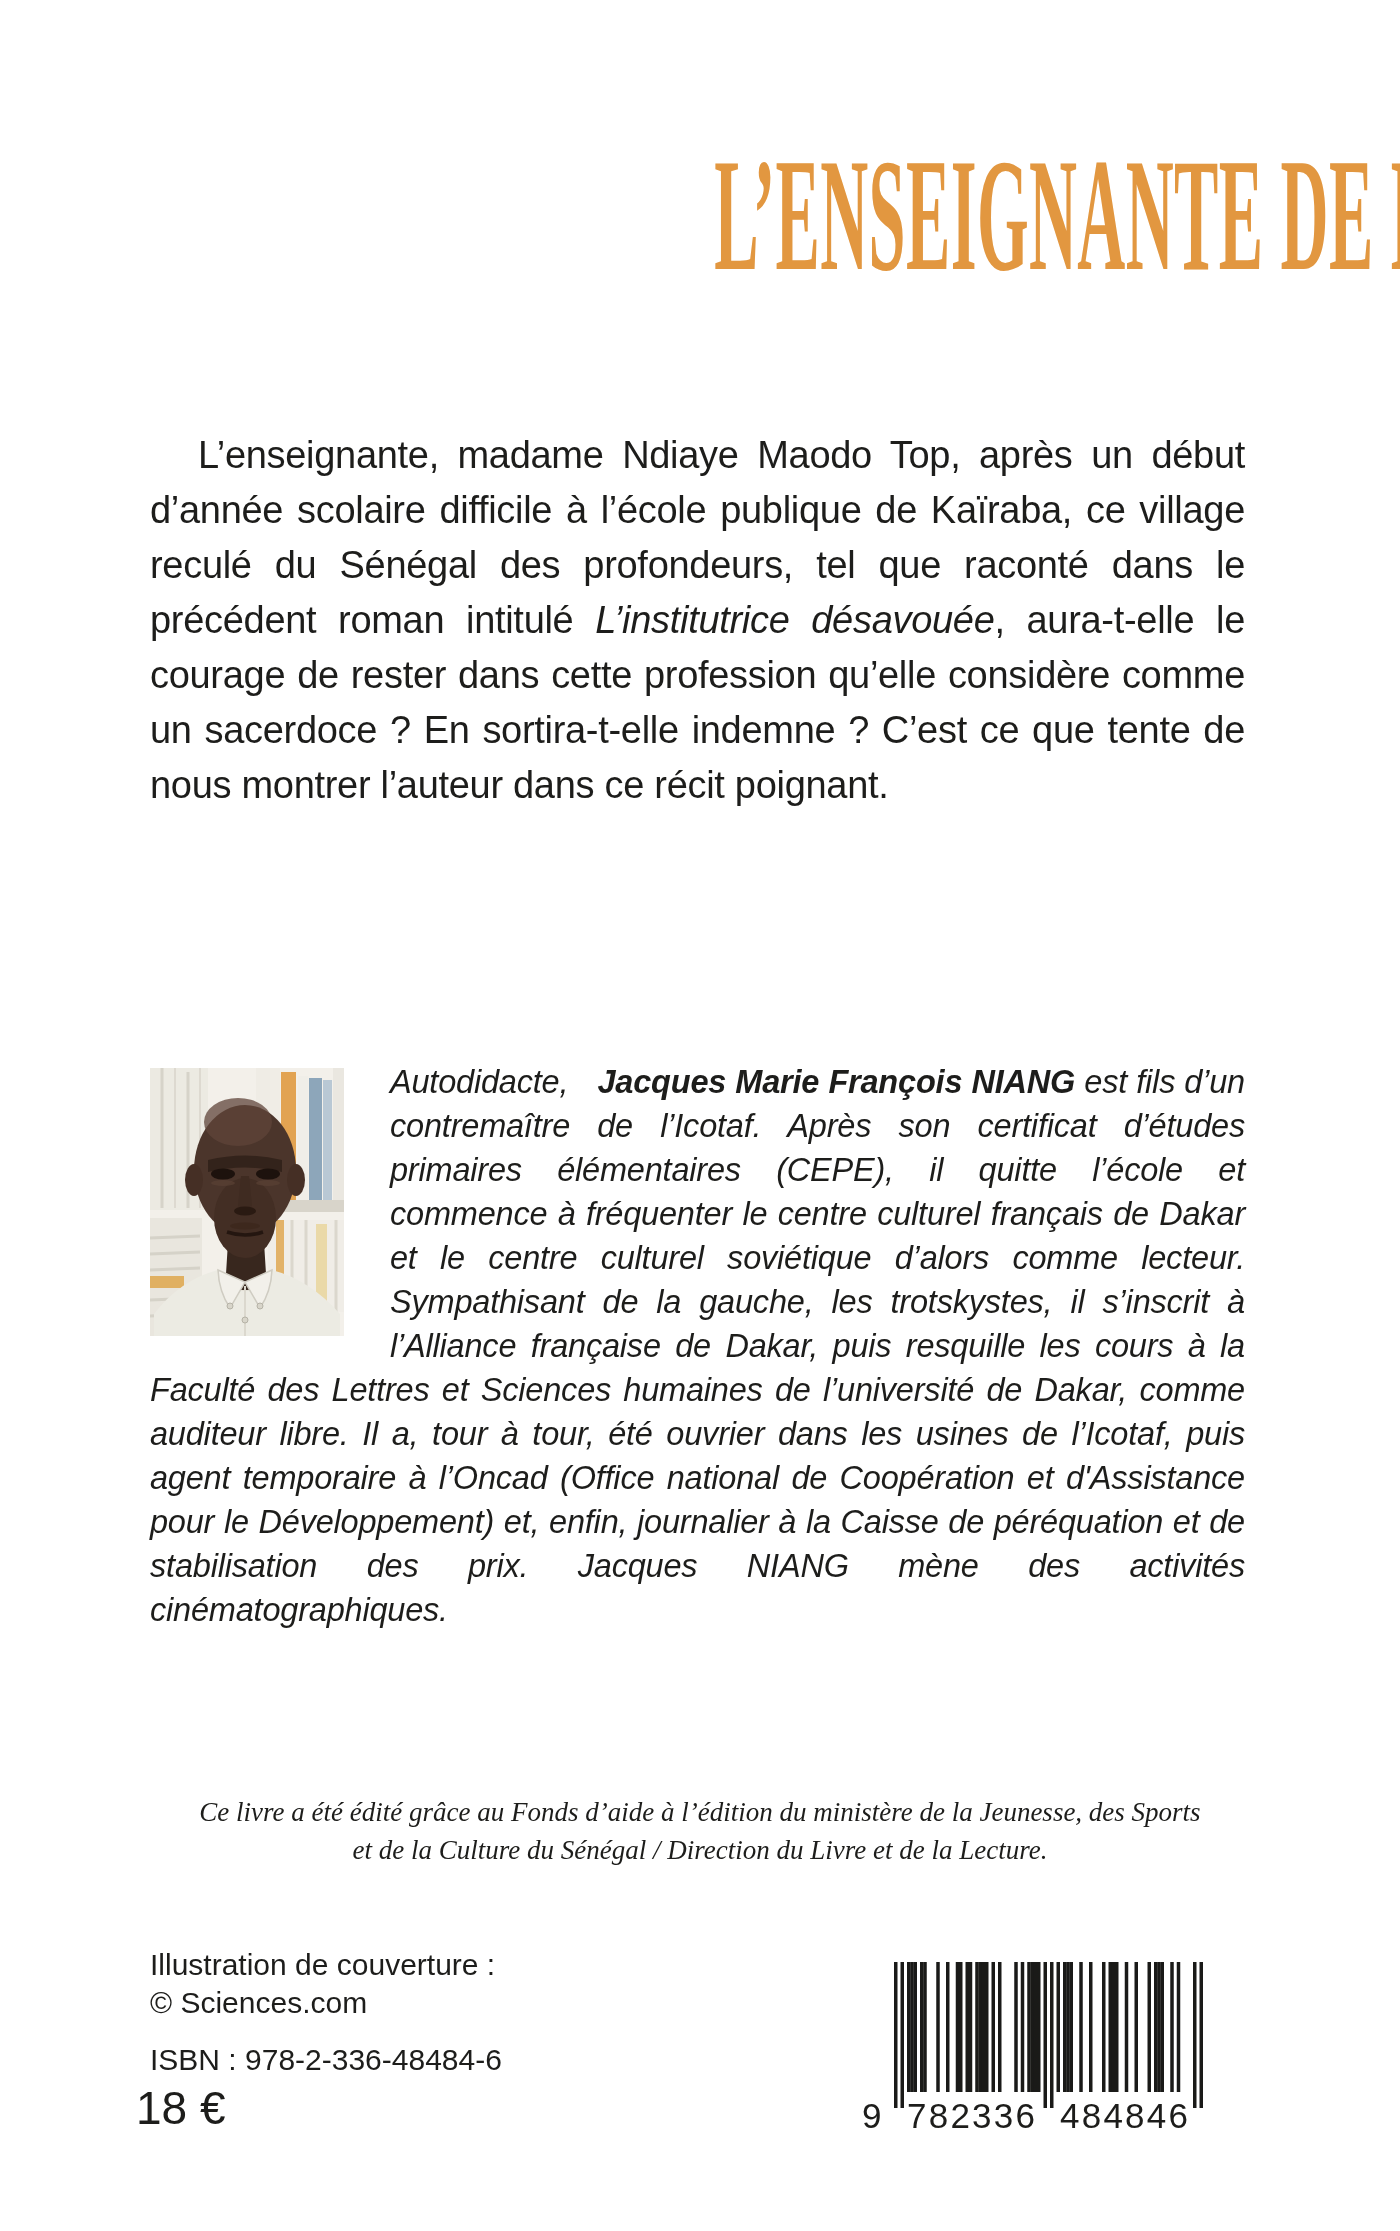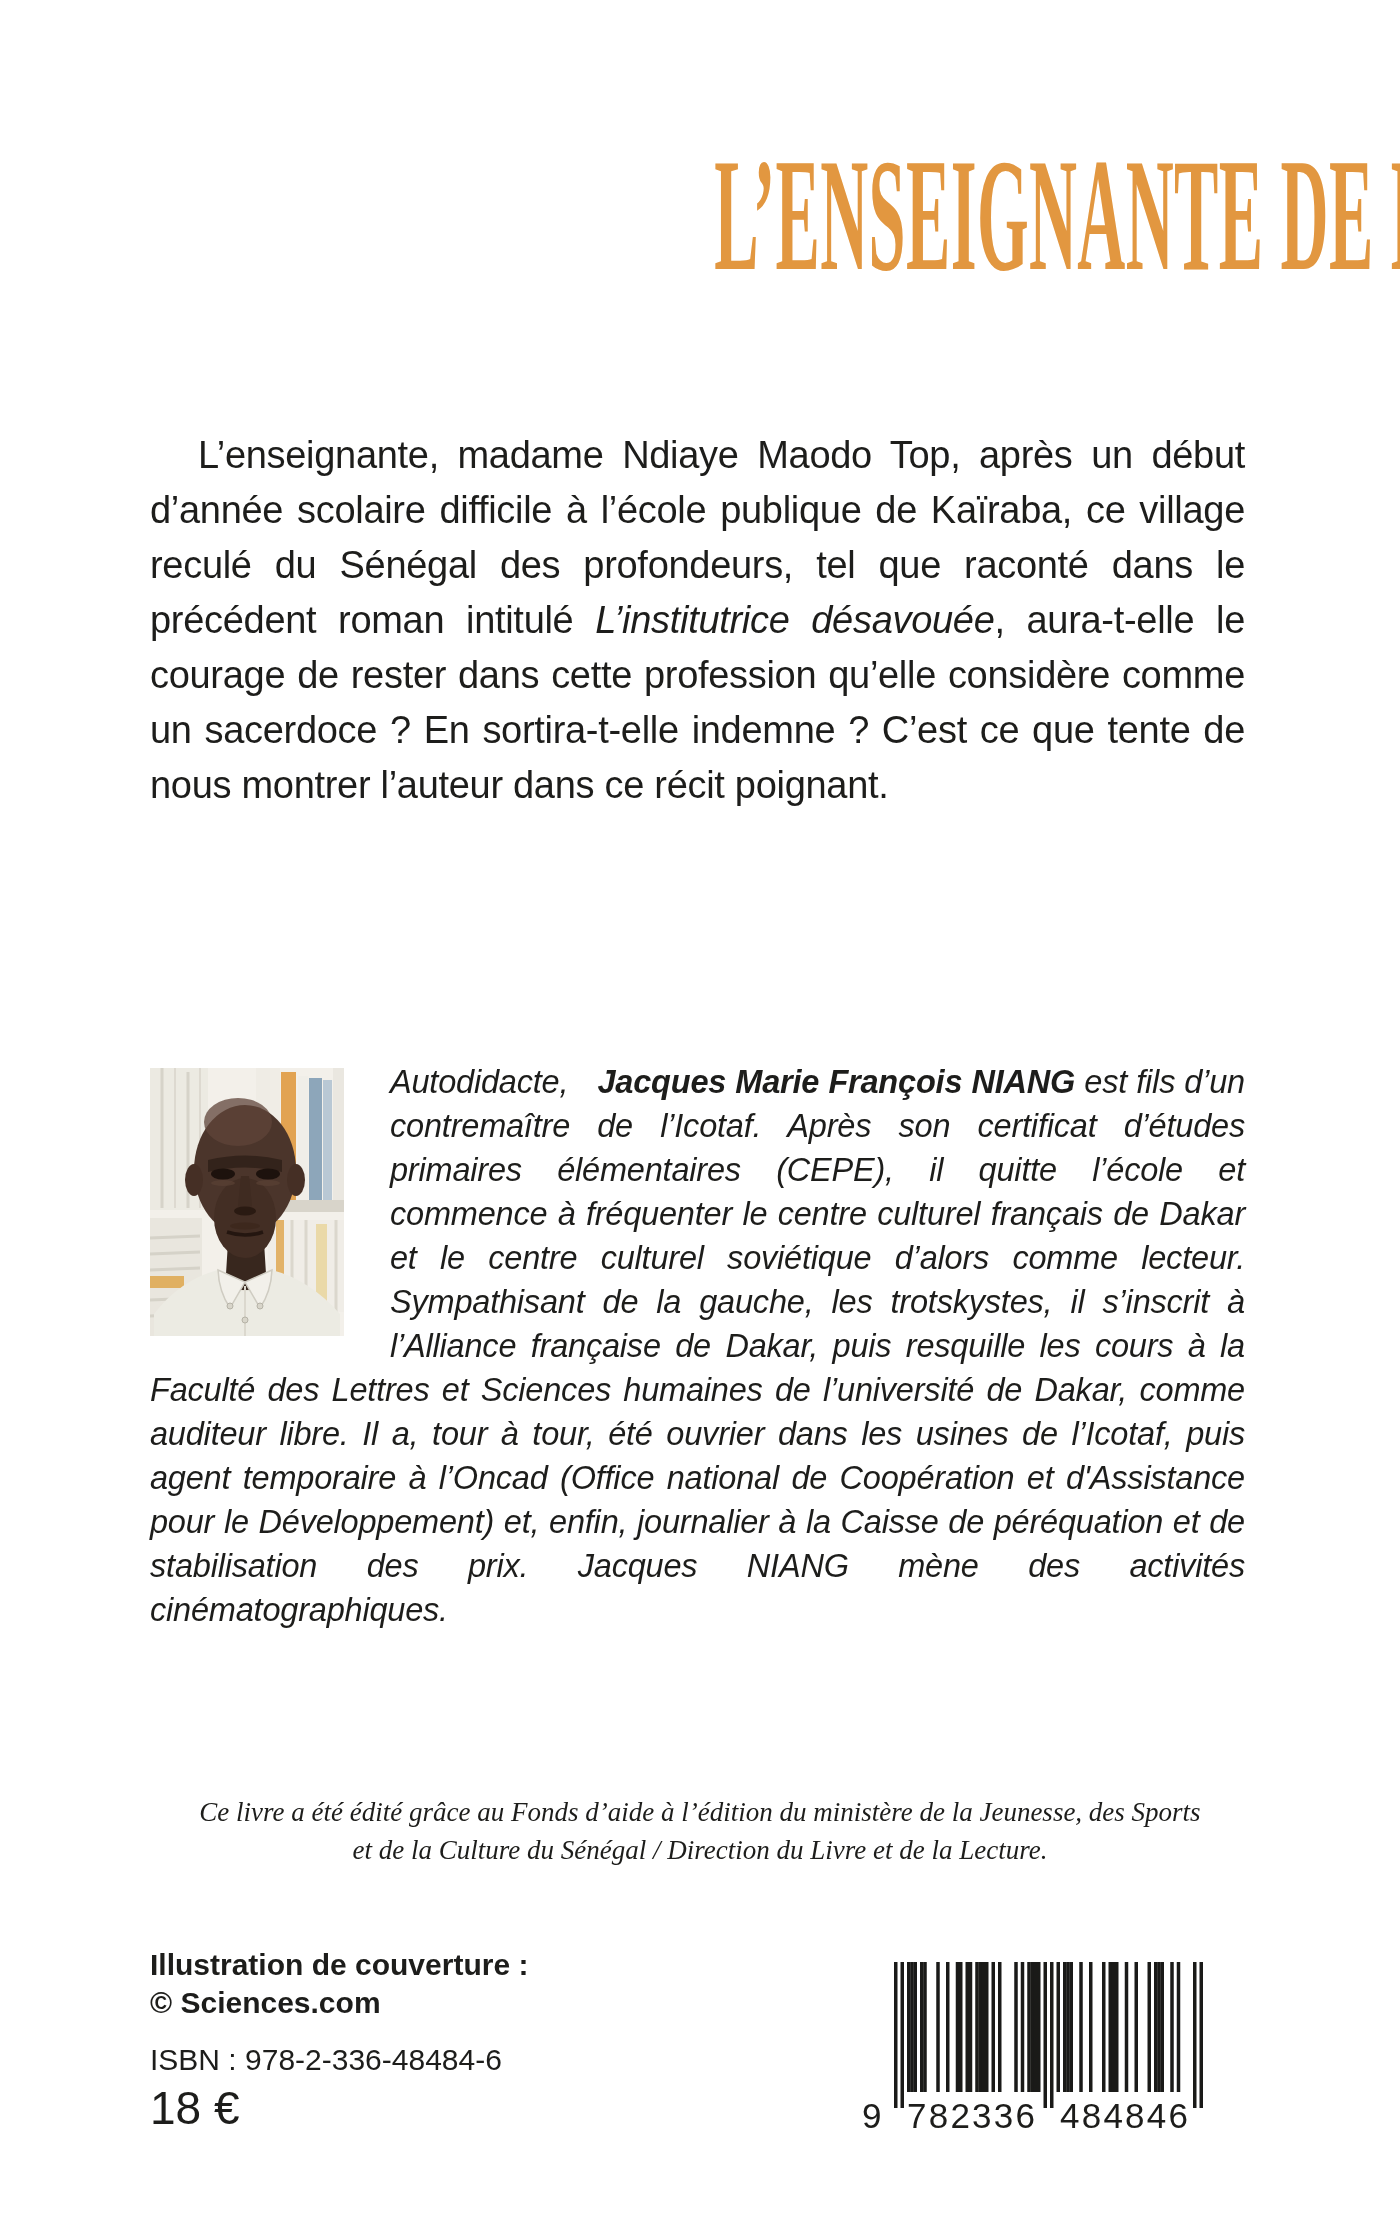--- a/index.html
+++ b/index.html
@@ -51,28 +51,28 @@
   .author-name{font-weight:bold;margin-left:20px;}
   .funding{
     position:absolute;top:1766px;left:190px;width:1020px;
     font-size:27px;line-height:38px;
     font-style:italic;
     text-align:center;
     font-family:Liberation Serif, serif;
   }
   .credits{
     position:absolute;top:1946px;left:150px;
-    font-size:30px;line-height:38px;font-weight:bold;
+    font-size:30px;line-height:38px;
   }
   .isbn{
     position:absolute;top:2042px;left:150px;
     font-size:30px;line-height:36px;
   }
   .price{
-    position:absolute;top:2082px;left:150px;
+    position:absolute;top:2082px;left:136px;
     font-size:46px;line-height:52px;
   }
   .barcode-box{
     position:absolute;top:1962px;left:862px;
     width:348px;height:172px;
   }
   .barcode-box svg{display:block;}
   .bc-digit{
     font-family:"Liberation Sans",sans-serif;
     font-size:35px;

